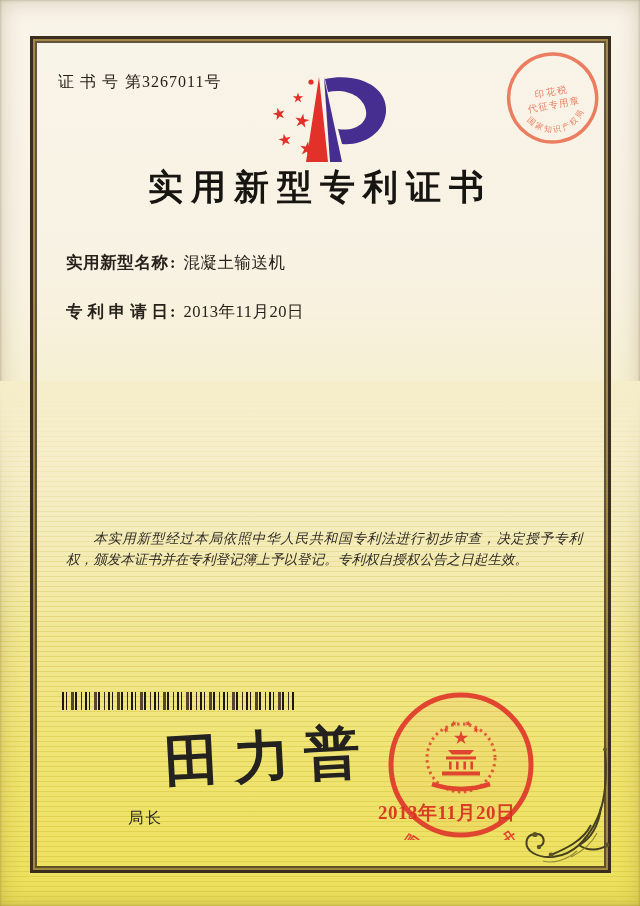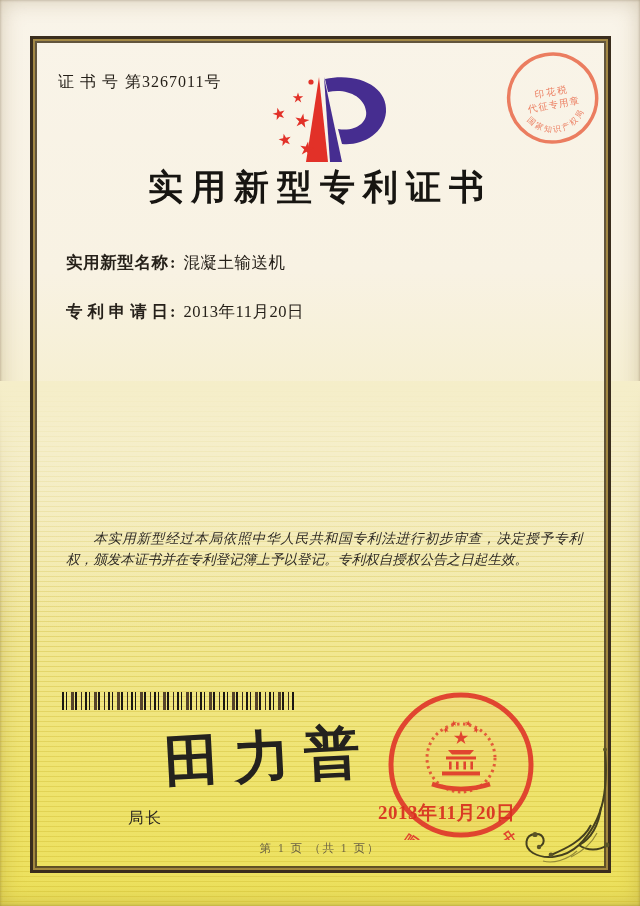--- a/index.html
+++ b/index.html
@@ -189,14 +189,13 @@
         <circle cx="90" cy="98" r="2.4"></circle>
         <circle cx="88" cy="2.5" r="2"></circle>
       </g>
       <g fill="none" stroke="#8a8033" stroke-width="1.2" opacity="0.9">
         <path d="M60,104 C50,113 36,117 26,114"></path>
         <path d="M80,86 C74,98 64,105 54,110"></path>
       </g>
     </svg>
   </div>
 
-  <div class="footer">第 1 页 （共 1 页）</div>
 </div>
 
 </body></html>

